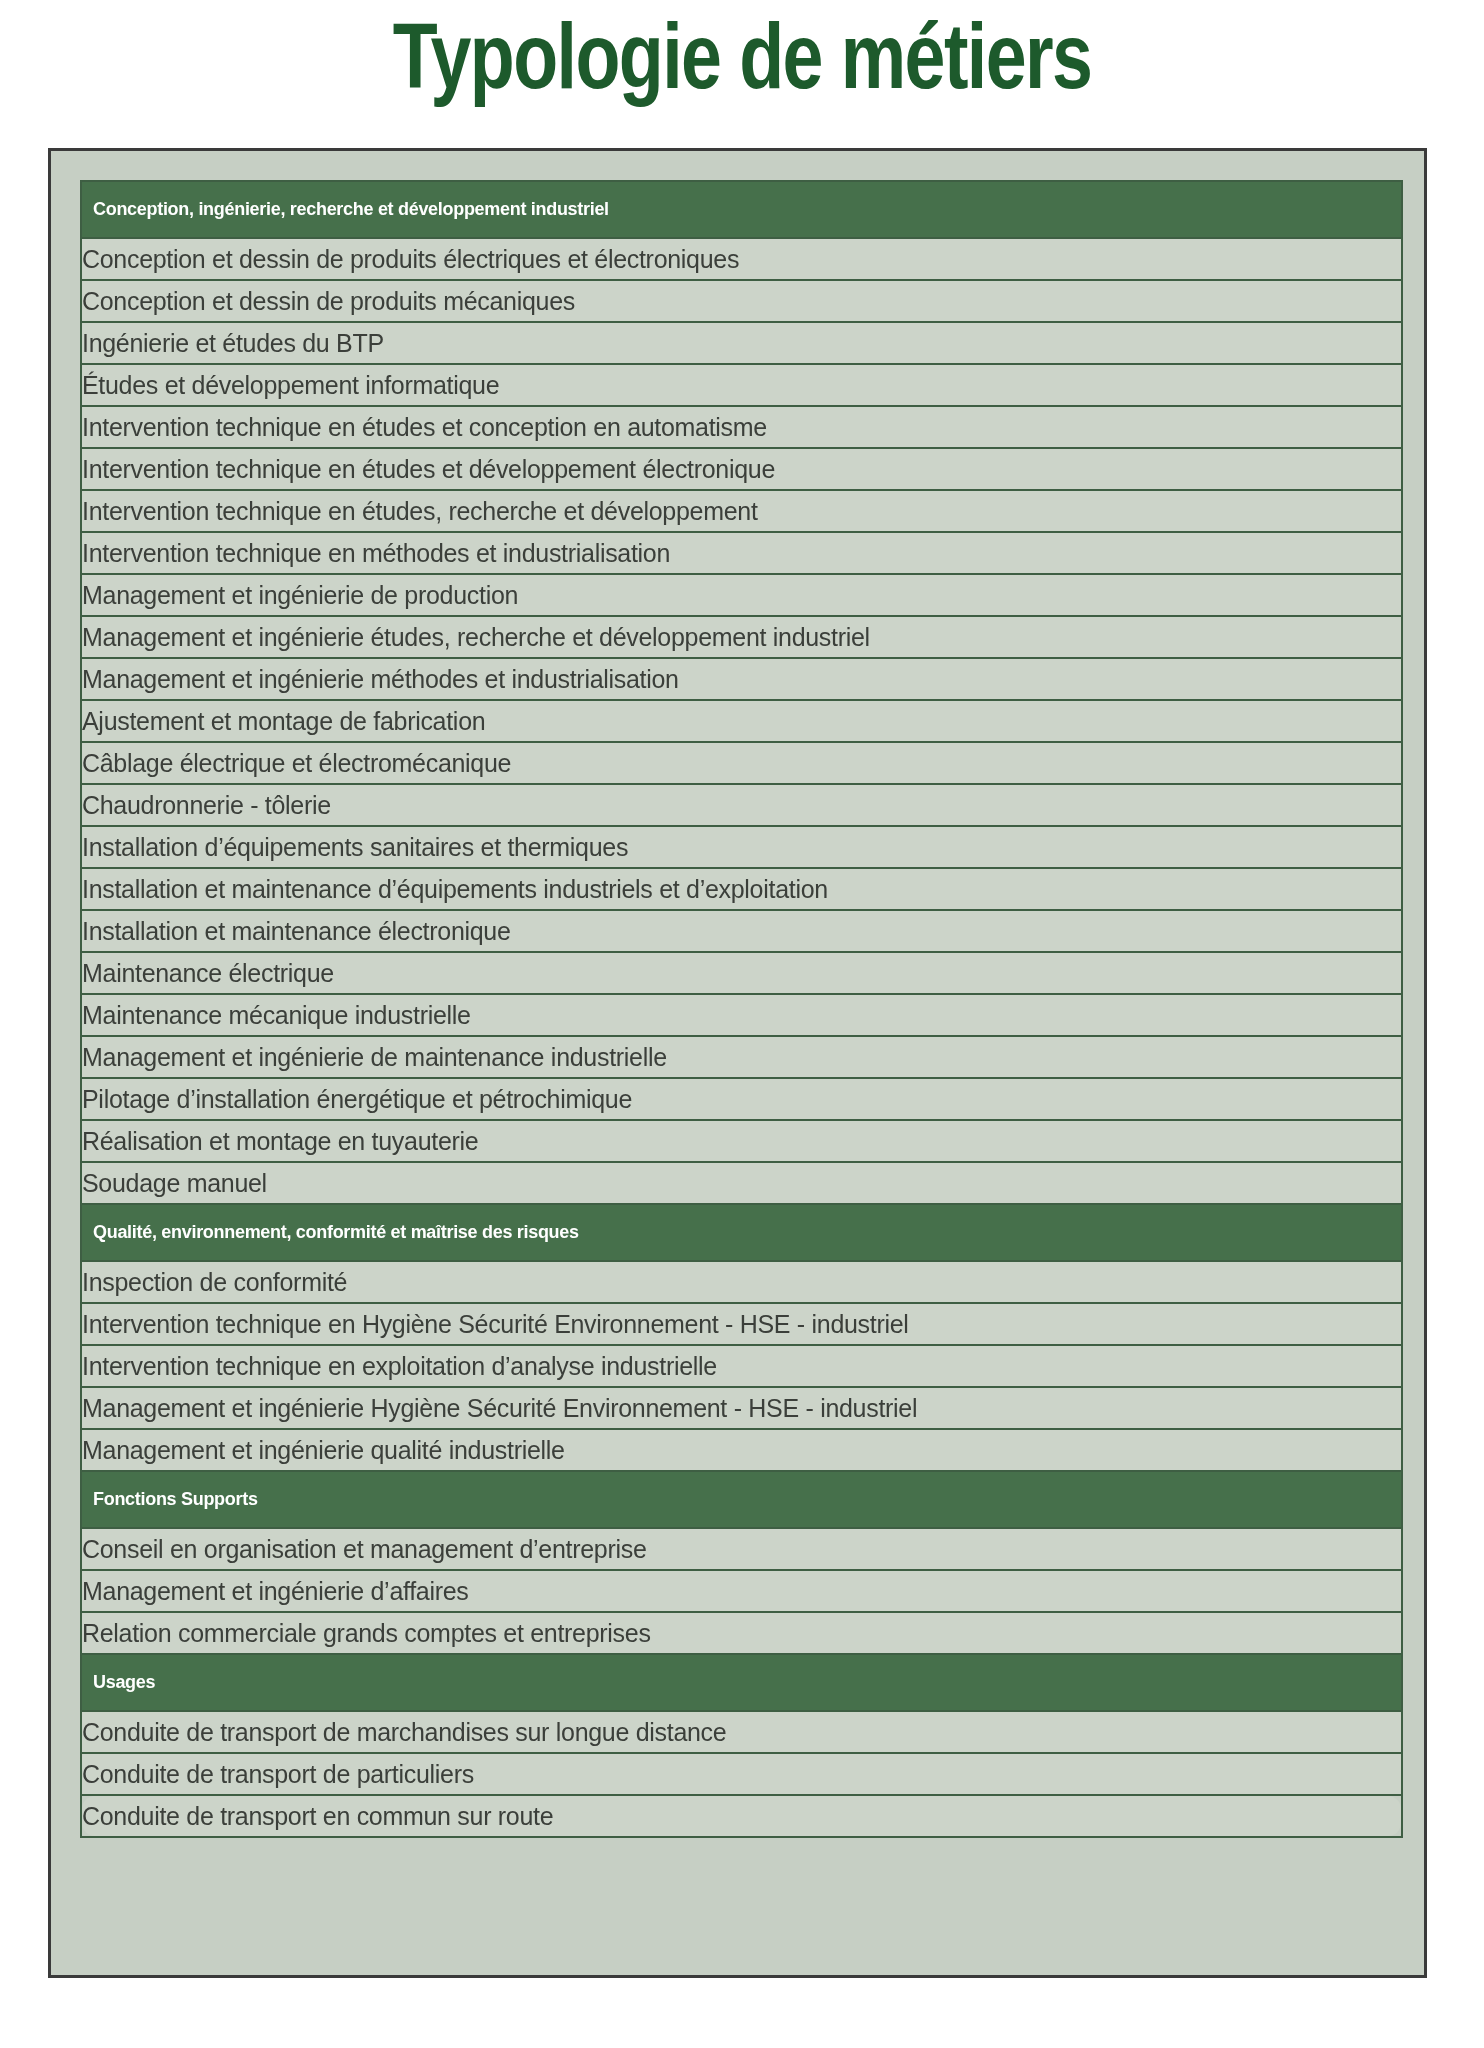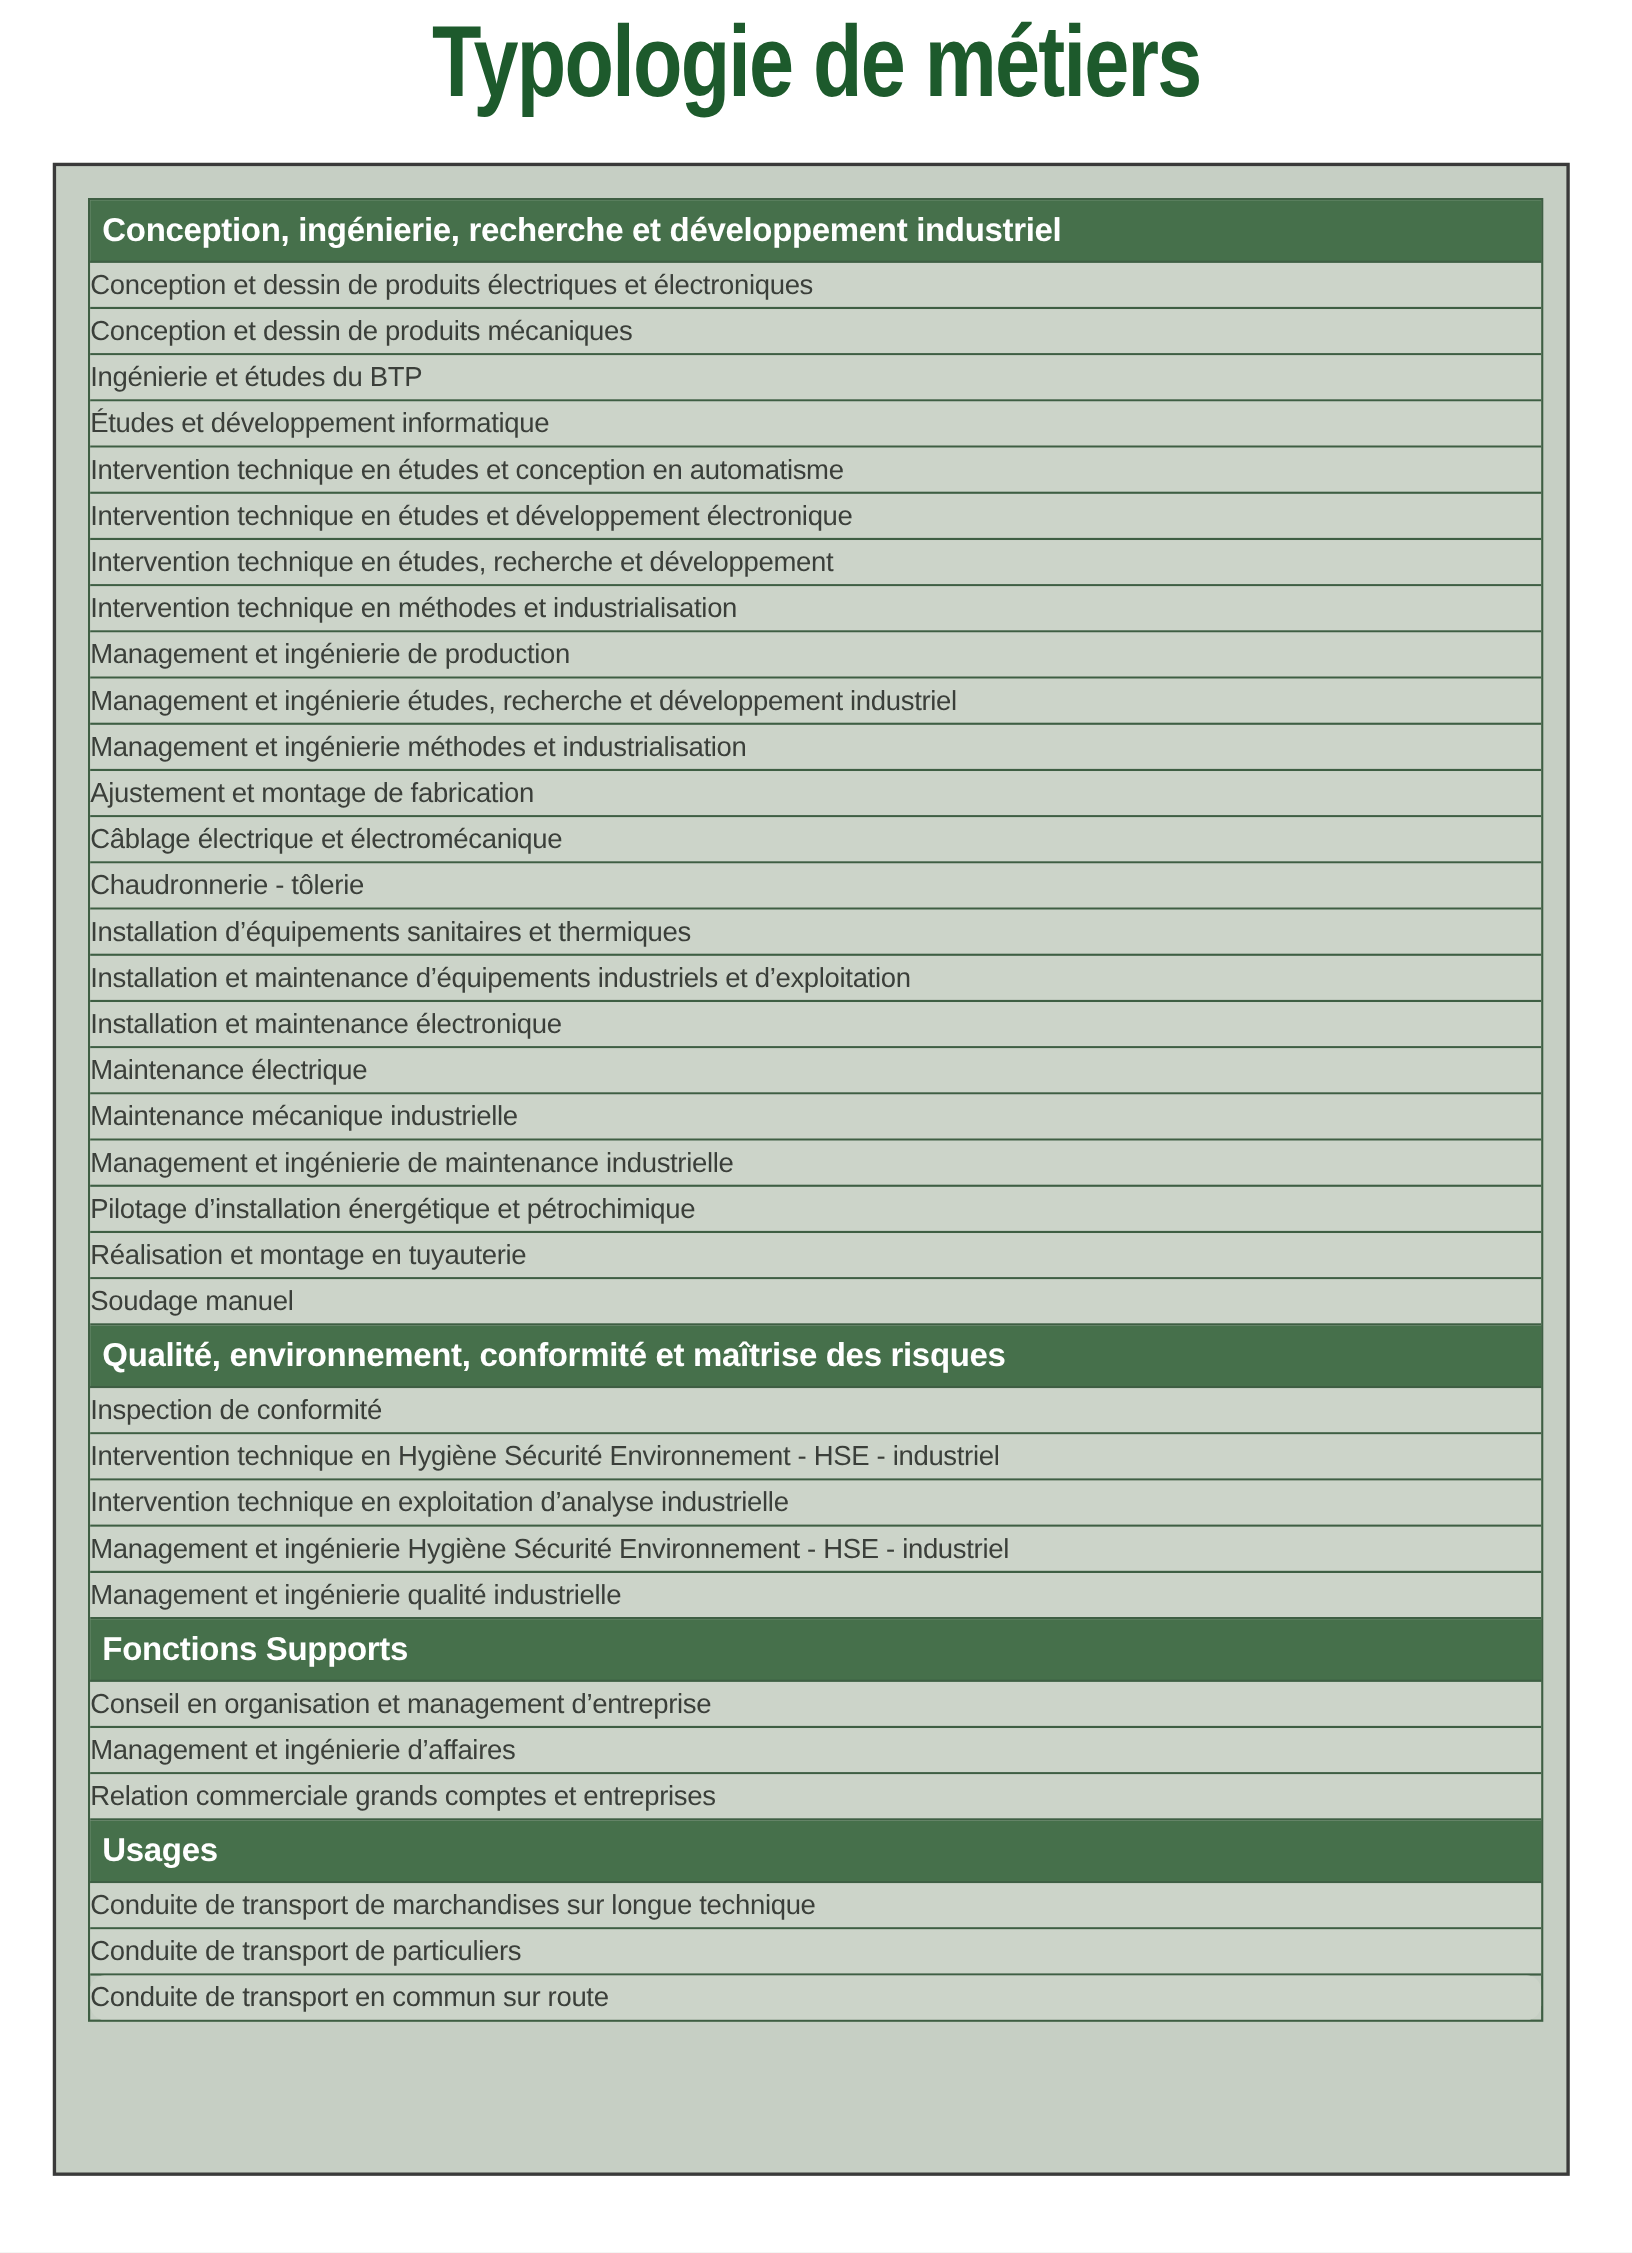--- a/index.html
+++ b/index.html
@@ -54,21 +54,21 @@
     border-bottom:2px solid var(--table-border);
   }
   .band:last-child{border-bottom:none;border-radius:13px;}
   .band.section-header{
     height:55px;
     background:var(--header-green);
     padding-left:11px;
   }
   .band.section-header span{
     color:var(--header-text);
-    font-size:30px;
+    font-size:18px;
     font-weight:bold;
     letter-spacing:-0.3px;
   }
   .band.row{
     height:40px;
     background:var(--row-bg);
   }
   .band.row span{
     color:var(--row-text);
     font-size:25px;
@@ -181,21 +181,21 @@
       <div class="band row">
         <span>Management et ingénierie d’affaires</span>
       </div>
       <div class="band row">
         <span>Relation commerciale grands comptes et entreprises</span>
       </div>
       <div class="band section-header">
         <span>Usages</span>
       </div>
       <div class="band row">
-        <span>Conduite de transport de marchandises sur longue technique</span>
+        <span>Conduite de transport de marchandises sur longue distance</span>
       </div>
       <div class="band row">
         <span>Conduite de transport de particuliers</span>
       </div>
       <div class="band row">
         <span>Conduite de transport en commun sur route</span>
       </div>
     </div>
 </div>
 

